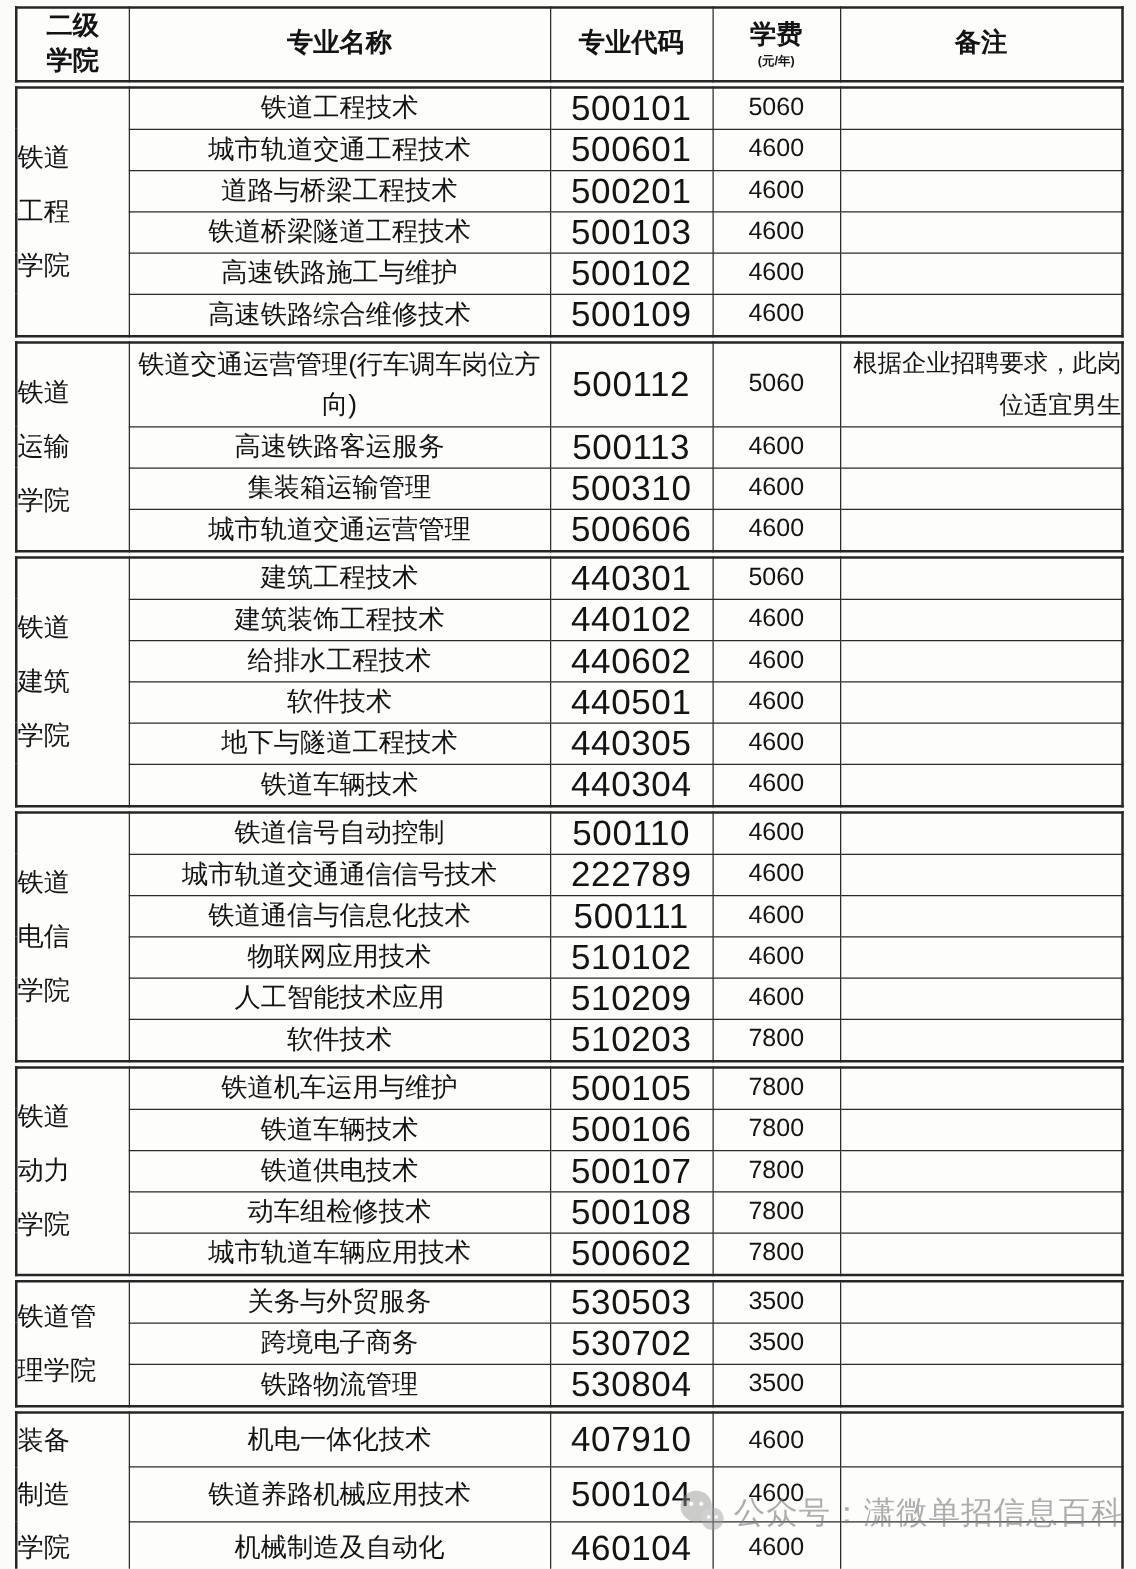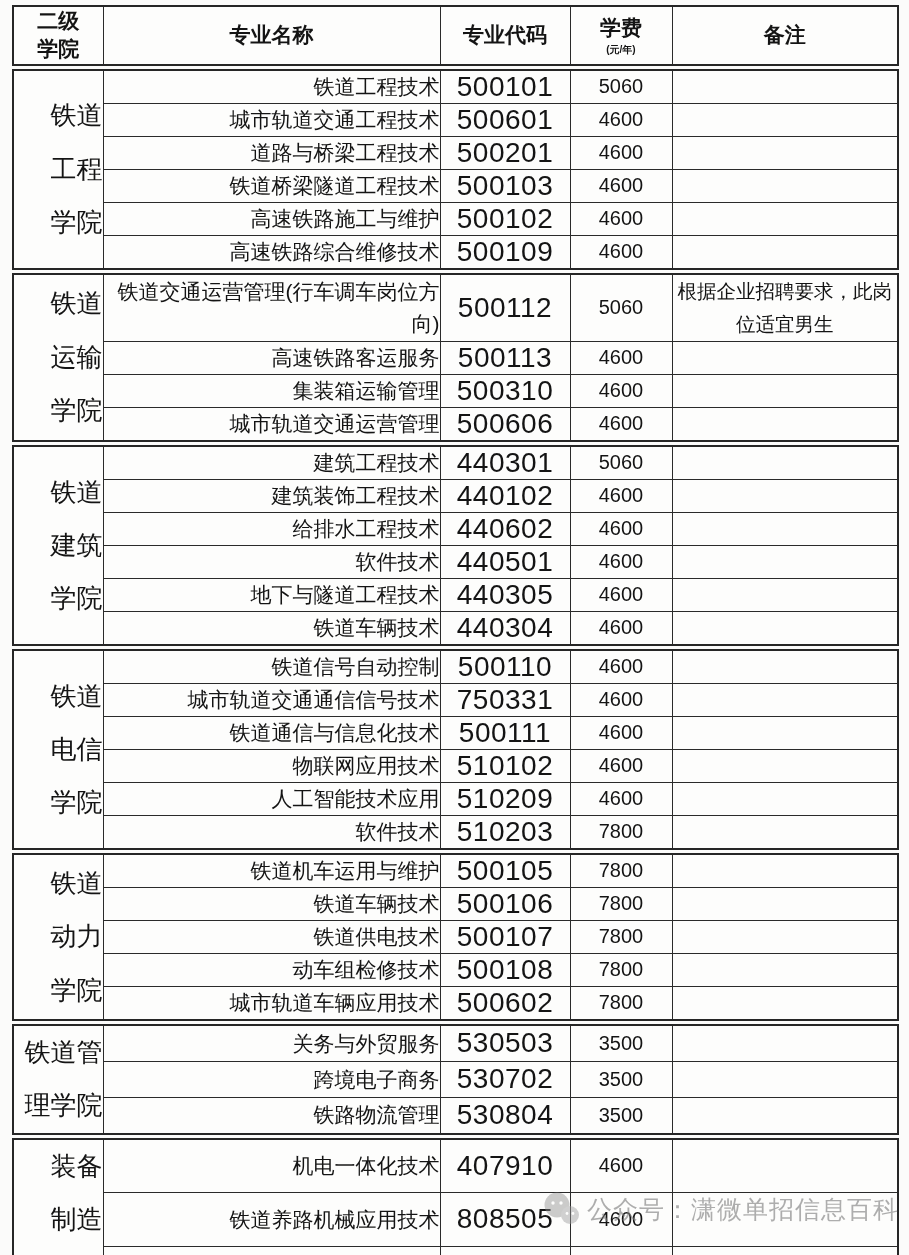--- a/index.html
+++ b/index.html
@@ -33,42 +33,42 @@
     font-size: 21px;
     text-align: center;
     height: 52px;
     line-height: 1.35;
   }
   th .fee-sub { font-size: 10px; font-weight: bold; margin-top: 1px; }
 
   td { height: 32px; font-size: 21px; vertical-align: middle; }
 
   td.college {
-    text-align: right;
-    font-size: 26px;
+    text-align: left;
+    font-size: 21px;
     line-height: 2.05;
     vertical-align: middle;
   }
   td.major {
-    text-align: right;
+    text-align: center;
     padding: 2px 4px 2px 6px;
     line-height: 1.5;
     margin-left: 10px;
   }
   td.code {
     text-align: center;
     font-size: 28px;
     letter-spacing: 0.5px;
   }
   td.fee {
     text-align: center;
     font-size: 20px;
   }
   td.note {
-    text-align: center;
+    text-align: right;
     font-size: 19.5px;
     line-height: 1.7;
     padding: 2px 2px 2px 5px;
   }
 
   .watermark {
     position: absolute;
     left: 542px; top: 1189px;
     display: flex;
     align-items: center;
@@ -274,21 +274,21 @@
                 <div>电信</div>
                 <div>学院</div>
               </td>
               <td class="major">铁道信号自动控制</td>
               <td class="code">500110</td>
               <td class="fee">4600</td>
               <td class="note"></td>
             </tr>
             <tr>
               <td class="major">城市轨道交通通信信号技术</td>
-              <td class="code">750331</td>
+              <td class="code">222789</td>
               <td class="fee">4600</td>
               <td class="note"></td>
             </tr>
             <tr>
               <td class="major">铁道通信与信息化技术</td>
               <td class="code">500111</td>
               <td class="fee">4600</td>
               <td class="note"></td>
             </tr>
             <tr>
@@ -405,21 +405,21 @@
                 <div>制造</div>
                 <div>学院</div>
               </td>
               <td class="major">机电一体化技术</td>
               <td class="code">407910</td>
               <td class="fee">4600</td>
               <td class="note"></td>
             </tr>
             <tr>
               <td class="major">铁道养路机械应用技术</td>
-              <td class="code">808505</td>
+              <td class="code">500104</td>
               <td class="fee">4600</td>
               <td class="note"></td>
             </tr>
             <tr>
               <td class="major">机械制造及自动化</td>
               <td class="code">460104</td>
               <td class="fee">4600</td>
               <td class="note"></td>
             </tr>
           </tbody>

